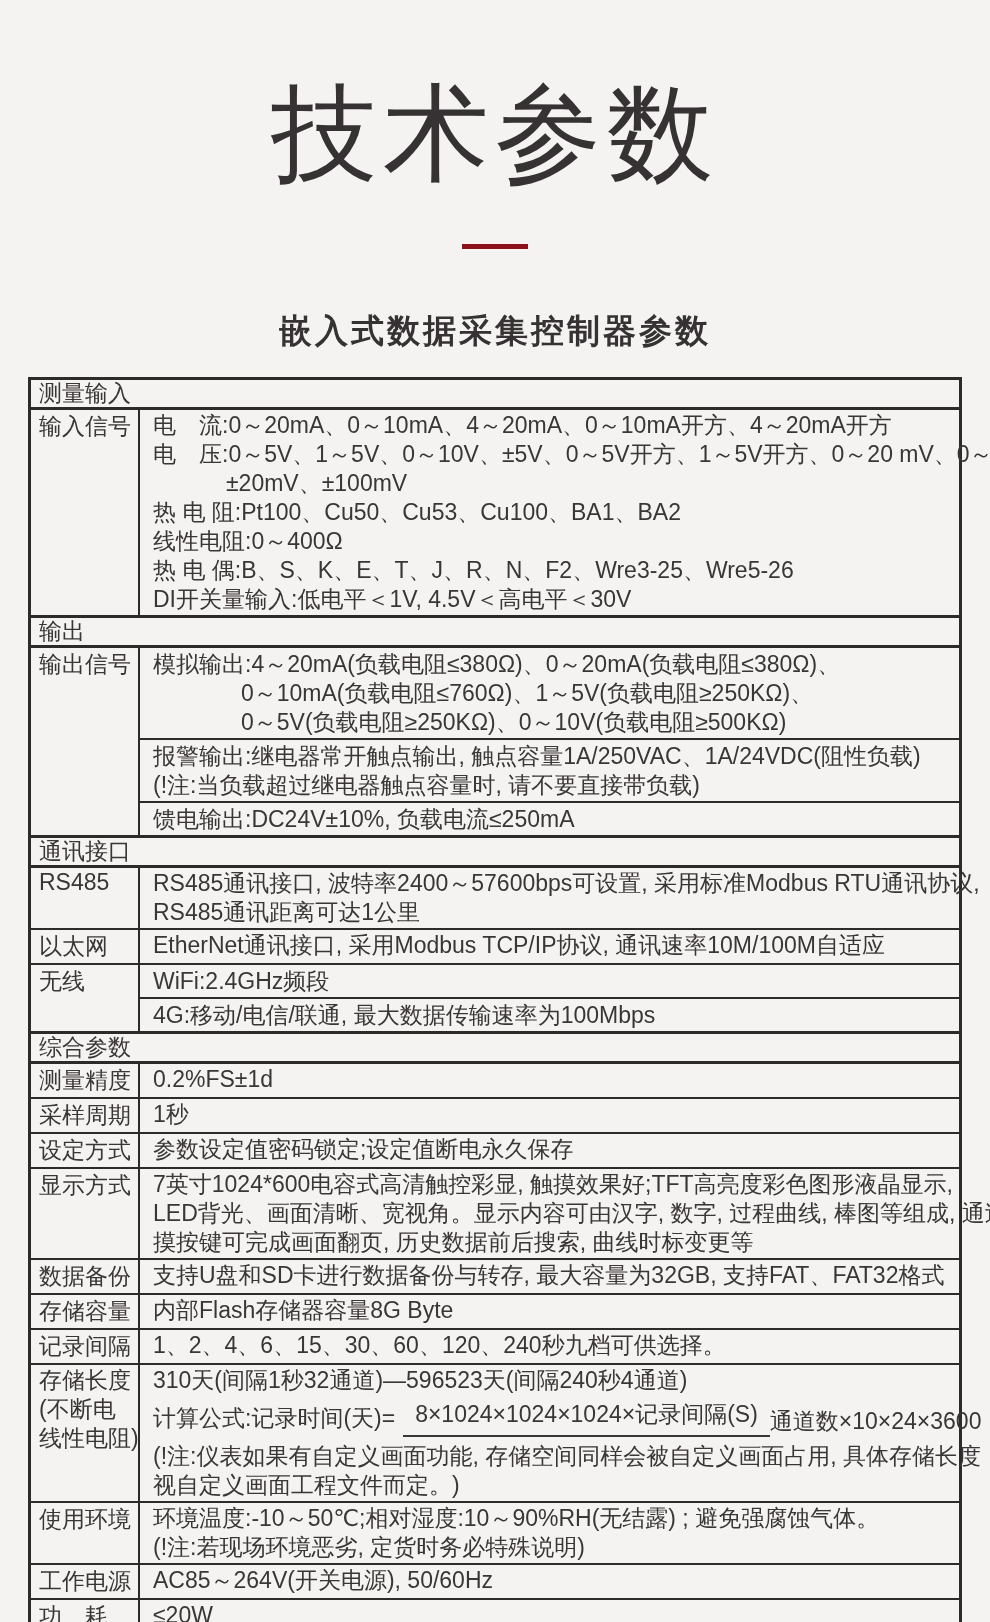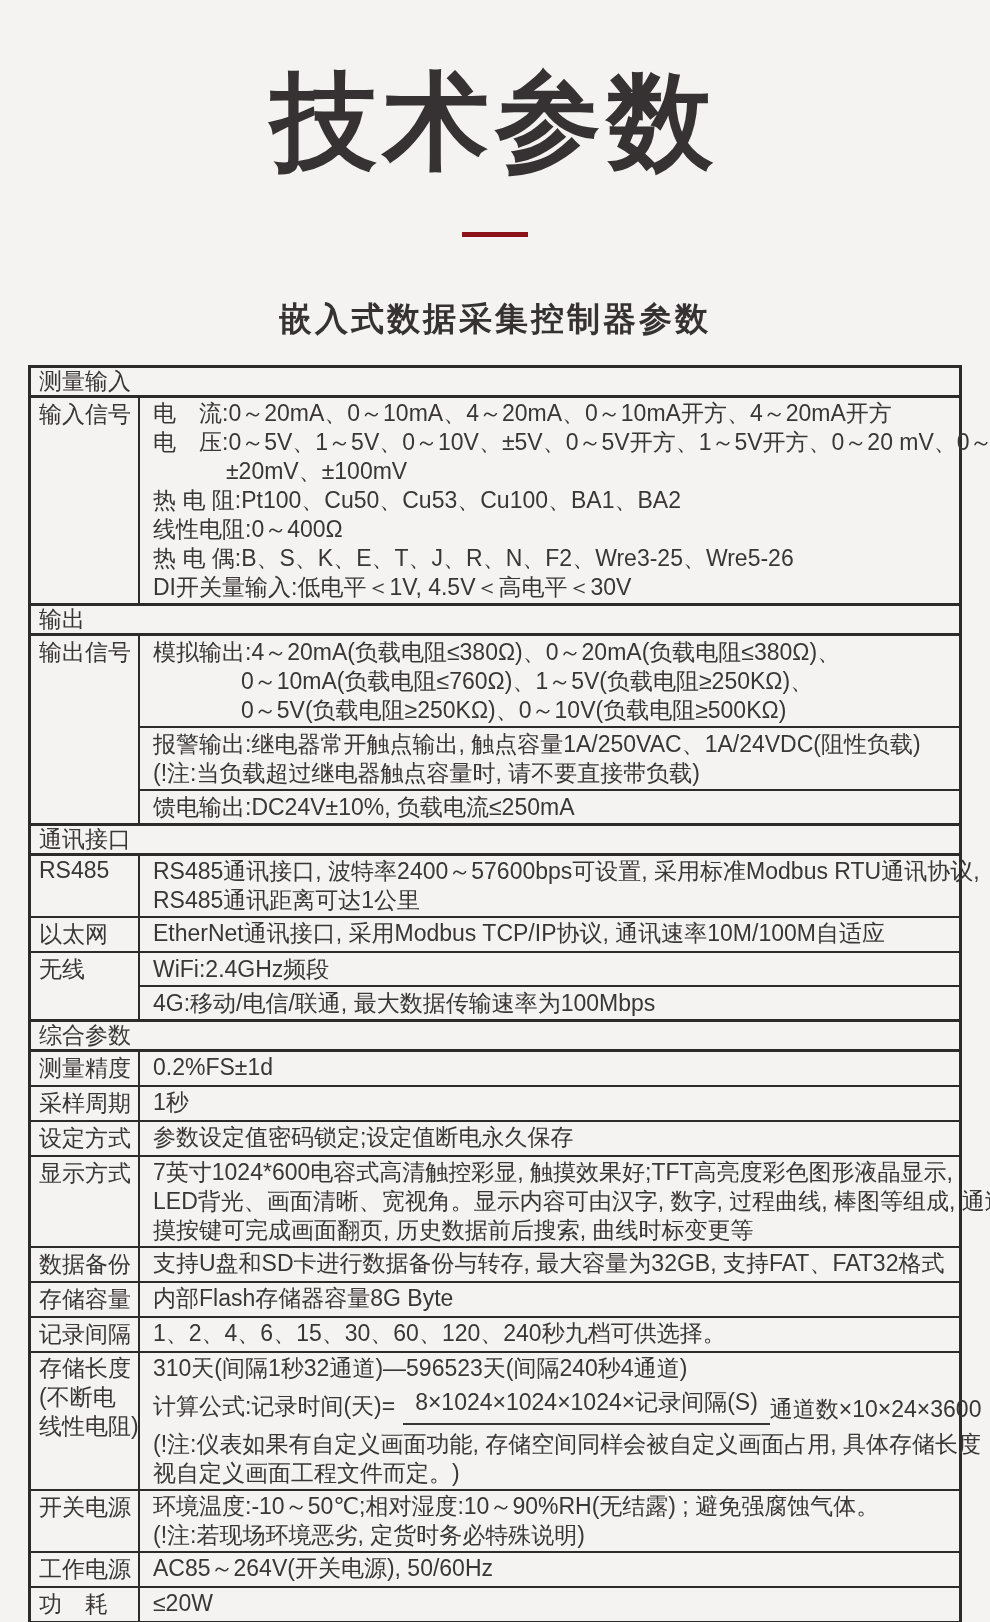--- a/index.html
+++ b/index.html
@@ -12,22 +12,22 @@
   *{box-sizing:border-box;}
   html,body{margin:0;padding:0;}
   body{
     width:990px;height:1622px;overflow:hidden;
     background:var(--background,#f4f3f1);
     color:var(--text,#3a3536);
     font-family:"Liberation Sans","DejaVu Sans",sans-serif;
   }
   .header{text-align:center;}
   .title{
-    margin:4px;padding-top:42px;
-    font-size:106px;line-height:150px;font-weight:700;
+    margin:16px;padding-top:42px;
+    font-size:106px;line-height:150px;font-weight:400;
     letter-spacing:6px;color:var(--title,#363233);
   }
   .accent-dash{
     width:66px;height:5px;background:var(--accent,#8a1218);
     margin:36px auto 0;
   }
   .subtitle{
     margin:60px 0 0;font-size:33px;line-height:44px;
     font-weight:700;letter-spacing:3px;color:var(--title,#363233);
   }
@@ -216,21 +216,21 @@
             <span class="num">8×1024×1024×1024×记录间隔(S)</span>
             <span class="den">通道数×10×24×3600</span>
           </span>
         </div>
         <div class="ln">(!注:仪表如果有自定义画面功能, 存储空间同样会被自定义画面占用, 具体存储长度</div>
         <div class="ln">视自定义画面工程文件而定。)</div>
       </div>
     </div>
 
     <div class="trow">
-      <div class="lab">开关电源</div>
+      <div class="lab">使用环境</div>
       <div class="val">
         <div class="ln">环境温度:-10～50℃;相对湿度:10～90%RH(无结露) ; 避免强腐蚀气体。</div>
         <div class="ln">(!注:若现场环境恶劣, 定货时务必特殊说明)</div>
       </div>
     </div>
 
     <div class="trow">
       <div class="lab">工作电源</div>
       <div class="val">
         <div class="ln">AC85～264V(开关电源), 50/60Hz</div>

